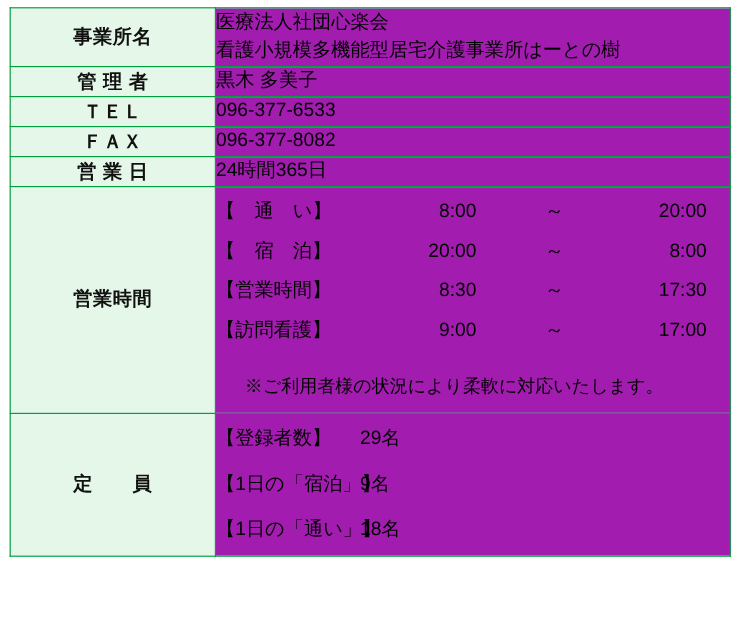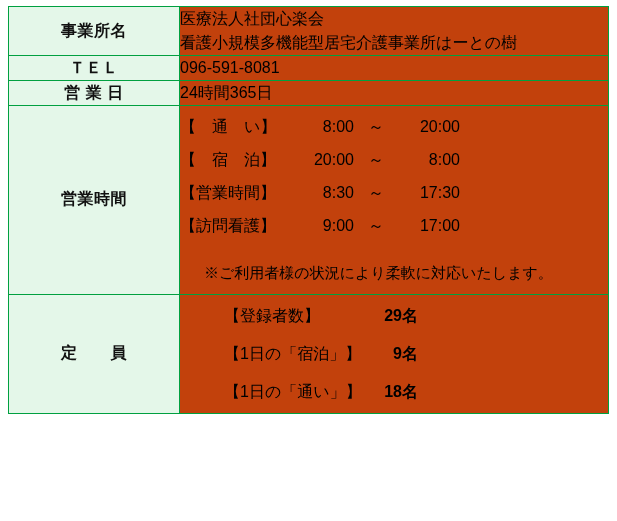--- a/index.html
+++ b/index.html
@@ -34,40 +34,41 @@
     width: 170px;
     background: #e4f7e9;
     text-align: center;
     font-size: 16px;
     font-weight: bold;
     color: #111;
     letter-spacing: 0.5px;
     padding: 6px 4px;
   }
   td.value {
-    background: #c2410c;
+    background: #a21caf;
     font-size: 16px;
     padding: 7px 10px 7px 12px;
     line-height: 1.5;
   }
   .line {
     display: block;
     white-space: nowrap;
   }
   
   .hours-row .value, .capacity-row .value {
     padding-top: 9px;
     padding-bottom: 9px;
   }
   .hrow {
     display: flex;
     align-items: baseline;
     font-size: 16px;
     margin: 0 0 9px 0;
     white-space: nowrap;
+    gap: 43px;
   }
   .hrow:last-child { margin-bottom: 0; }
   .h-name {
     display: inline-block;
     width: 108px;
     flex: 0 0 108px;
   }
   .h-name .sp-wide { letter-spacing: 1.0em; }
   .h-start {
     display: inline-block;
@@ -98,52 +99,57 @@
     align-items: baseline;
     font-size: 16px;
     margin-bottom: 14px;
     white-space: nowrap;
   }
   .crow:last-child { margin-bottom: 0; }
   .c-name {
     display: inline-block;
     width: 120px;
     flex: 0 0 120px;
-    margin-left: 44px;
   }
   .c-val {
     display: inline-block;
     width: 74px;
     flex: 0 0 74px;
-    text-align: right;
-    font-weight: bold;
   }
 </style>
 </head>
 <body>
 
 <div class="sheet">
   <table class="info">
     <tbody>
 
       <tr>
         <td class="label">事業所名</td>
         <td class="value">
           <span class="line">医療法人社団心楽会</span>
           <span class="line">看護小規模多機能型居宅介護事業所はーとの樹</span>
         </td>
       </tr>
 
+      <tr>
+        <td class="label">管 理 者</td>
+        <td class="value">黒木  多美子</td>
+      </tr>
 
 
       <tr>
         <td class="label">ＴＥＬ</td>
-        <td class="value">096-591-8081</td>
-      </tr>
-
+        <td class="value">096-377-6533</td>
+      </tr>
+
+      <tr>
+        <td class="label">ＦＡＸ</td>
+        <td class="value">096-377-8082</td>
+      </tr>
 
       <tr>
         <td class="label">営 業 日</td>
         <td class="value">24時間365日</td>
       </tr>
 
       <tr class="hours-row">
         <td class="label">営業時間</td>
         <td class="value">
           <div class="hrow">

